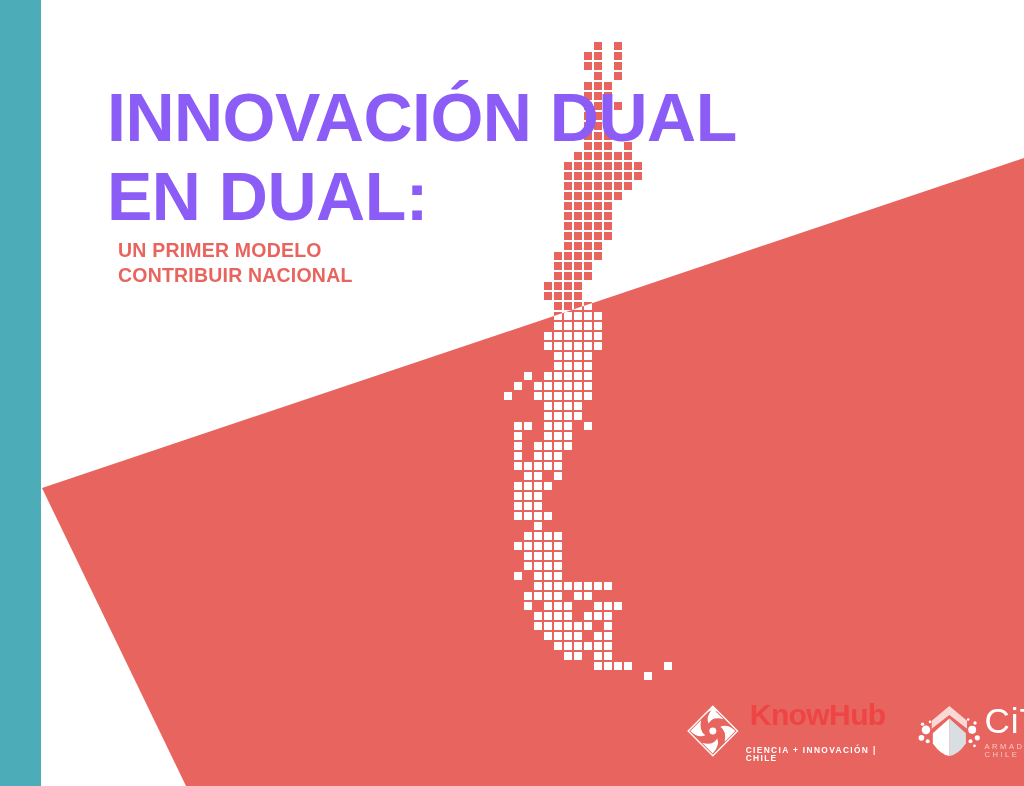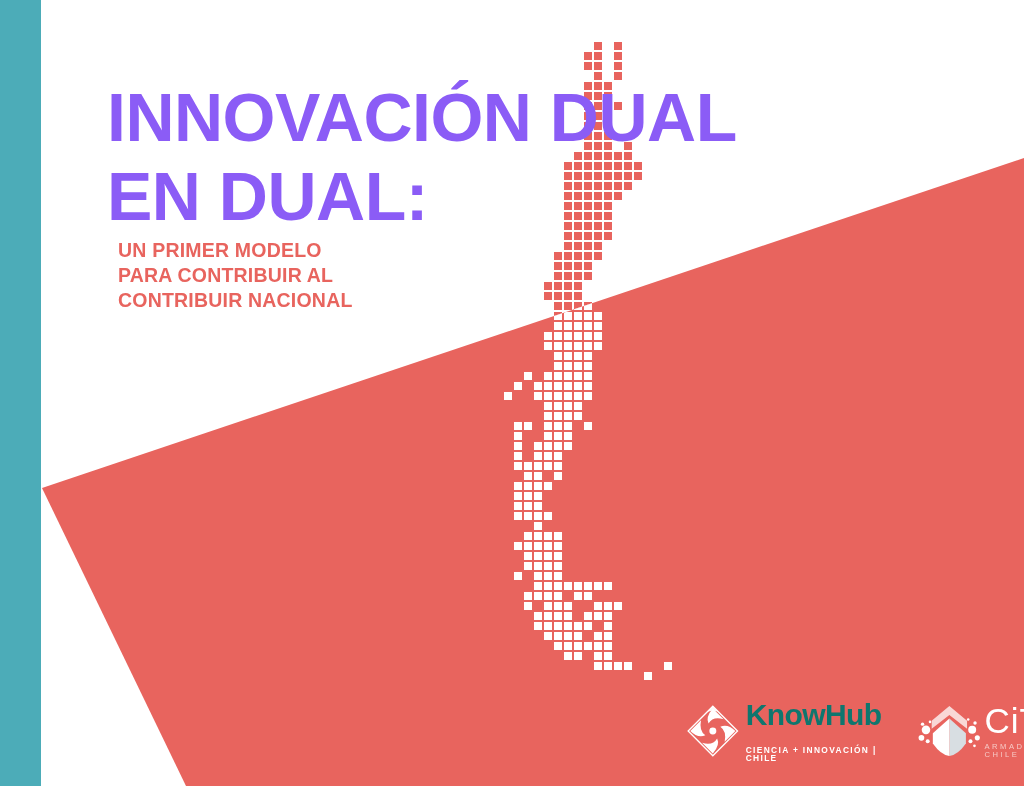--- a/index.html
+++ b/index.html
@@ -86,23 +86,24 @@
   #logo-knowhub .mark { width: 62px; height: 62px; }
   #logo-knowhub .wordmark {
     margin-left: 6px;
     display: flex;
     flex-direction: column;
     justify-content: center;
   }
   #knowhub-name {
     font-size: 30px;
     font-weight: bold;
-    color: #0f766e;
+    color: #ef4444;
     line-height: 1em;
     letter-spacing: -0.6px;
+    text-align: center;
   }
   #knowhub-tag {
     font-size: 8.4px;
     font-weight: bold;
     color: #ffffff;
     letter-spacing: 1.35px;
     margin-top: 16px;
     line-height: 1em;
   }
 
@@ -1048,21 +1049,20 @@
       </g>
   </svg>
 
   <div id="title-block">
     <div class="title-line" id="title-line-1">INNOVACIÓN  DUAL</div>
     <div class="title-line" id="title-line-2">EN DUAL:</div>
   </div>
 
   <div id="subtitle-block">
     <div class="subtitle-line">UN PRIMER MODELO</div>
-    <div class="subtitle-line">PARA CONTRIBUIR AL</div>
     <div class="subtitle-line">CONTRIBUIR NACIONAL</div>
   </div>
 
   <div id="logo-row">
 
     <div class="logo" id="logo-knowhub">
       <svg class="mark" viewBox="0 0 100 100">
         <g fill="#FFFFFF">
 
           <path d="M50 8 L70 28 Q50 22 42 36 Q36 24 50 8 Z"></path>

